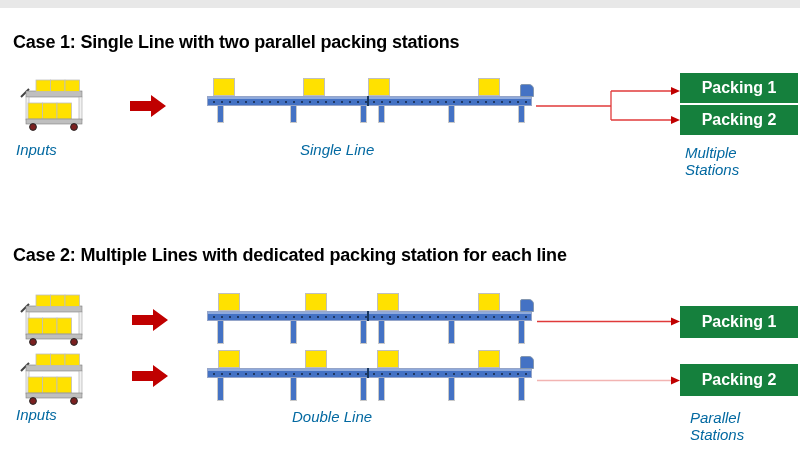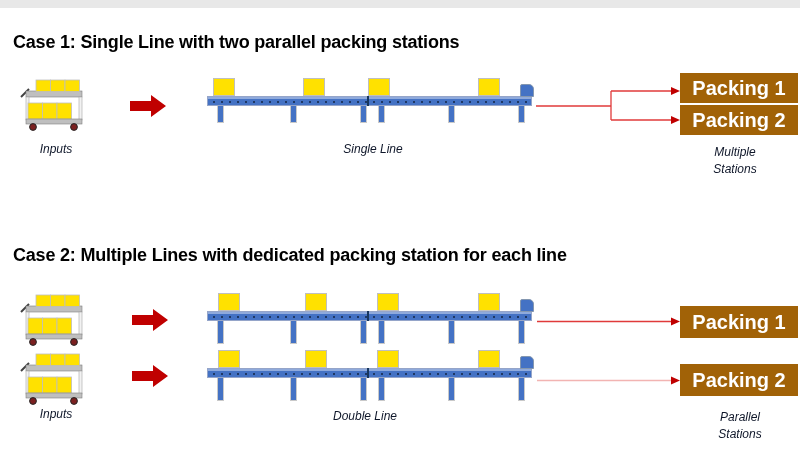--- a/index.html
+++ b/index.html
@@ -2,40 +2,40 @@
 <html><head>
 <meta charset="utf-8">
 <style>
   * { margin:0; padding:0; box-sizing:border-box; }
   html,body { background:#e8e8e8; }
   #canvas {
     position:relative; width:800px; height:450px; background:#ffffff;
     font-family:"Liberation Sans", sans-serif; overflow:hidden; margin:8px auto;
   }
   .title { position:absolute; left:13px; font-weight:700; font-size:18px; color:#000; white-space:nowrap; letter-spacing:-0.2px; }
-  .lbl { position:absolute; font-style:italic; font-size:12px; color:#0f172a; text-align:center; line-height:17px; }
+  .lbl { position:absolute; font-style:italic; font-size:15px; color:#0369a1; text-align:left; line-height:17px; }
 
   
   .conveyor { position:absolute; width:325px; }
   .belt { position:absolute; left:0; top:0; width:325px; height:10px; background:#4472C4; border:1px solid #95A5C9; }
   .belt .hl { position:absolute; left:0; top:0; width:100%; height:2px; background:#8FAADC; }
   .belt .dots { position:absolute; left:2px; right:2px; top:3px; height:4px;
     background-image:radial-gradient(circle, #1F3864 1px, transparent 1.4px);
     background-size:8px 4px; background-position:0 50%; background-repeat:repeat-x; }
   .divider { position:absolute; left:160px; top:0; width:2px; height:10px; background:#17375E; }
   .endstop { position:absolute; left:313px; top:-12px; width:14px; height:13px; background:#4472C4; border:1px solid #8497B0; border-radius:2px 5px 0 0; }
   .leg { position:absolute; top:10px; width:7px; background:#4472C4; border:1px solid #C9C9C9; border-top:none; }
   .conv-short .leg { height:17px; }
   .conv-tall .leg { height:23px; }
   .l1{left:10px}.l2{left:83px}.l3{left:153px}.l4{left:171px}.l5{left:241px}.l6{left:311px}
   .ybox { position:absolute; top:-18px; width:22px; height:18px; background:#FFE100; border:1px solid #BFBFBF; }
 
   
-  .station { position:absolute; left:680px; width:118px; background:#a16207; color:#fff;
-    font-weight:700; font-size:20px; display:flex; align-items:center; justify-content:center; }
+  .station { position:absolute; left:680px; width:118px; background:#15803d; color:#fff;
+    font-weight:700; font-size:16px; display:flex; align-items:center; justify-content:center; }
 
   .connector { position:absolute; }
   svg { display:block; }
 </style>
 </head>
 <body>
 
 <div id="canvas">
 
   <div class="title" style="top:24px;">Case 1: Single Line with two parallel packing stations</div>

